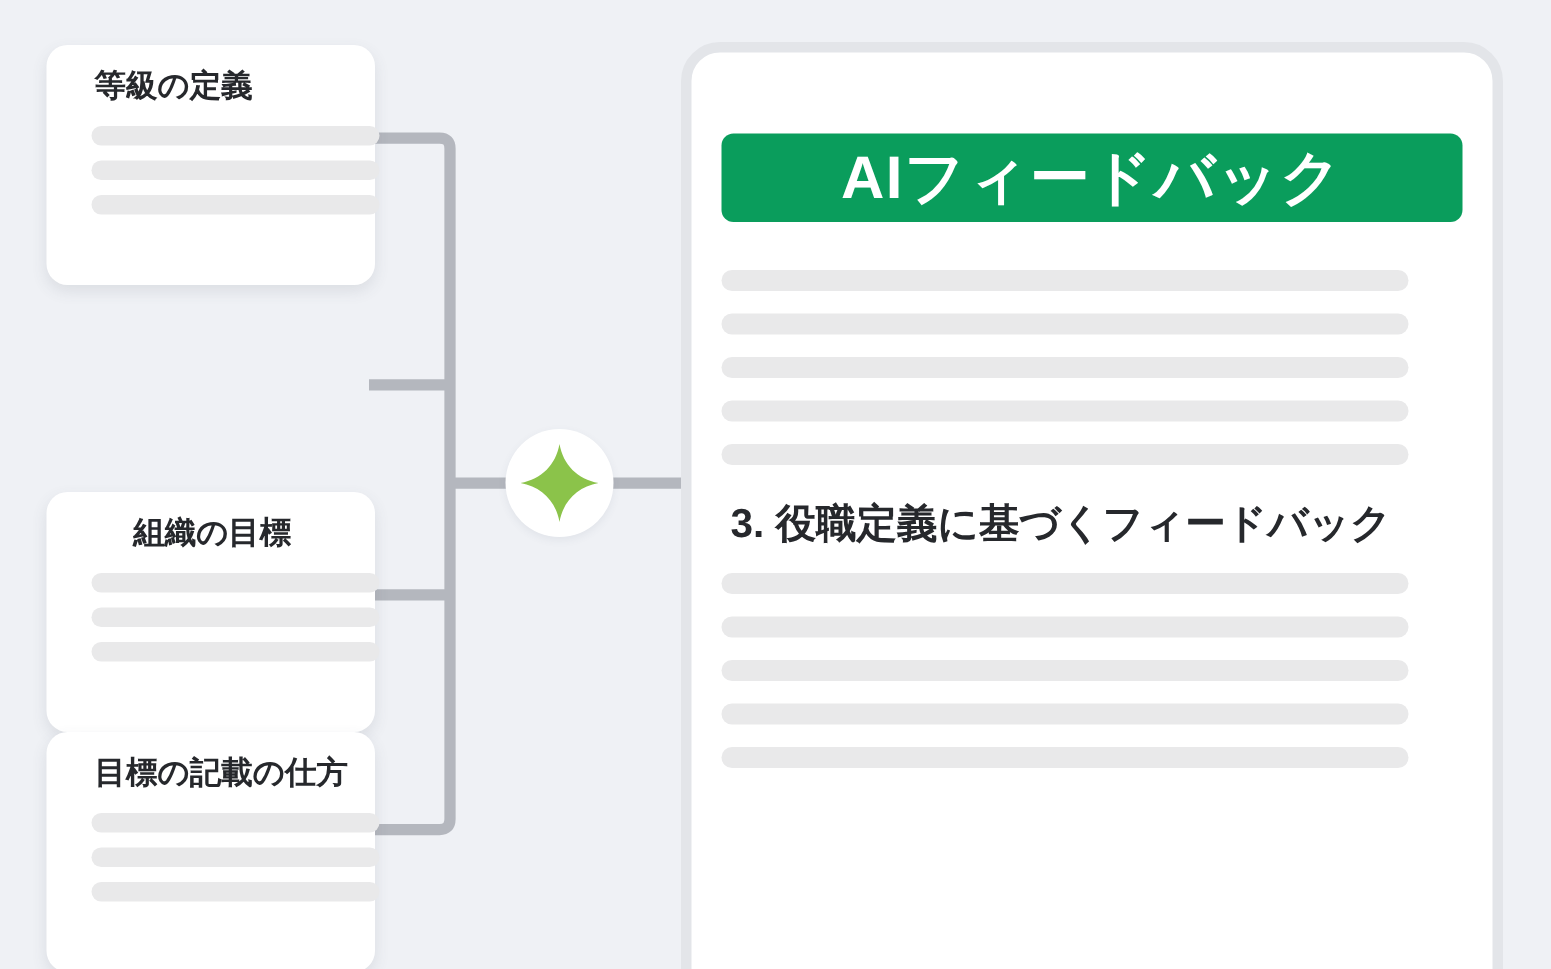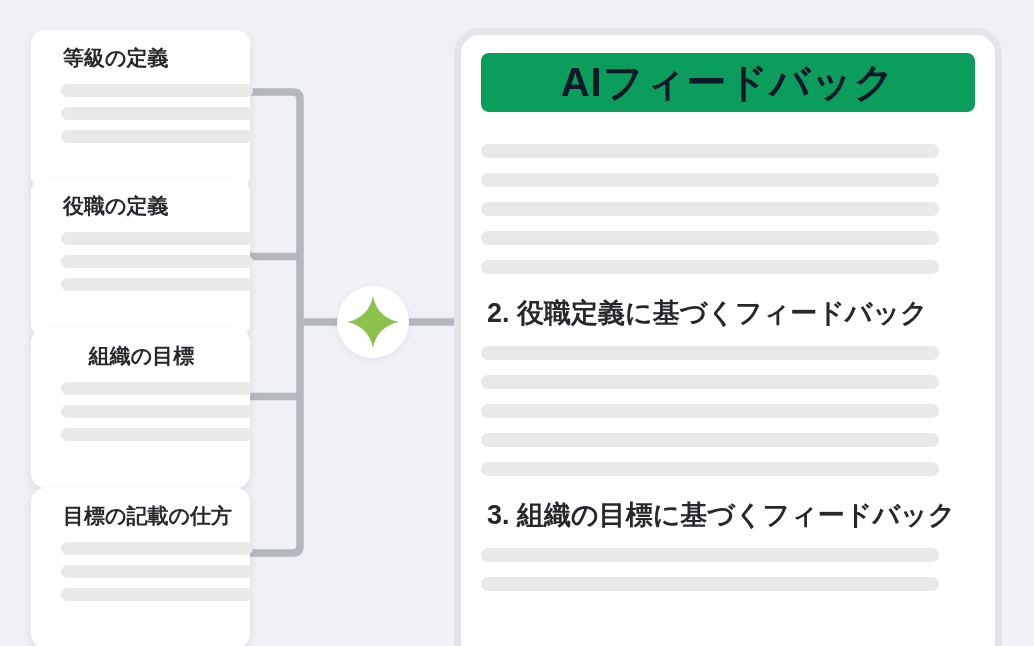--- a/index.html
+++ b/index.html
@@ -72,25 +72,26 @@
     background:#ffffff;
     border:7px solid var(--card_border);
     border-radius:26px;
     padding:18px 20px 0 20px;
   }
   .result-header{
     width:494px;height:59px;
     background:var(--accent_green);
     border-radius:8px;
     display:flex;align-items:center;justify-content:center;
-    color:#0f172a;
+    color:#ffffff;
     font-size:40px;font-weight:700;
     letter-spacing:1px;
     margin-bottom:32px;
     white-space:nowrap;
+    margin-top:36px;
   }
   .section{margin-bottom:24px;}
   .section-title{
     font-size:27px;font-weight:700;color:var(--text);
     line-height:30px;
     padding-left:6px;
     margin-bottom:18px;
     white-space:nowrap;
   }
   .section .sk{
@@ -110,26 +111,20 @@
     <path d="M300 322 H458"></path>
   </svg>
 
   <div class="src-card" style="top:30px;">
     <div class="card-title">等級の定義</div>
     <div class="sk"></div>
     <div class="sk"></div>
     <div class="sk"></div>
   </div>
 
-  <div class="src-card" style="top:178px;">
-    <div class="card-title">役職の定義</div>
-    <div class="sk"></div>
-    <div class="sk"></div>
-    <div class="sk"></div>
-  </div>
 
   <div class="src-card" style="top:328px;text-align:center;">
     <div class="card-title">組織の目標</div>
     <div class="sk"></div>
     <div class="sk"></div>
     <div class="sk"></div>
   </div>
 
   <div class="src-card" style="top:488px;">
     <div class="card-title">目標の記載の仕方</div>
@@ -151,28 +146,23 @@
 
     <div class="section">
       <div class="sk"></div>
       <div class="sk"></div>
       <div class="sk"></div>
       <div class="sk"></div>
       <div class="sk"></div>
     </div>
 
     <div class="section">
-      <div class="section-title">2. 役職定義に基づくフィードバック</div>
+      <div class="section-title">3. 役職定義に基づくフィードバック</div>
       <div class="sk"></div>
       <div class="sk"></div>
       <div class="sk"></div>
       <div class="sk"></div>
       <div class="sk"></div>
     </div>
 
-    <div class="section">
-      <div class="section-title">3. 組織の目標に基づくフィードバック</div>
-      <div class="sk"></div>
-      <div class="sk"></div>
-    </div>
   </div>
 
 </div>
 
 </body></html>

